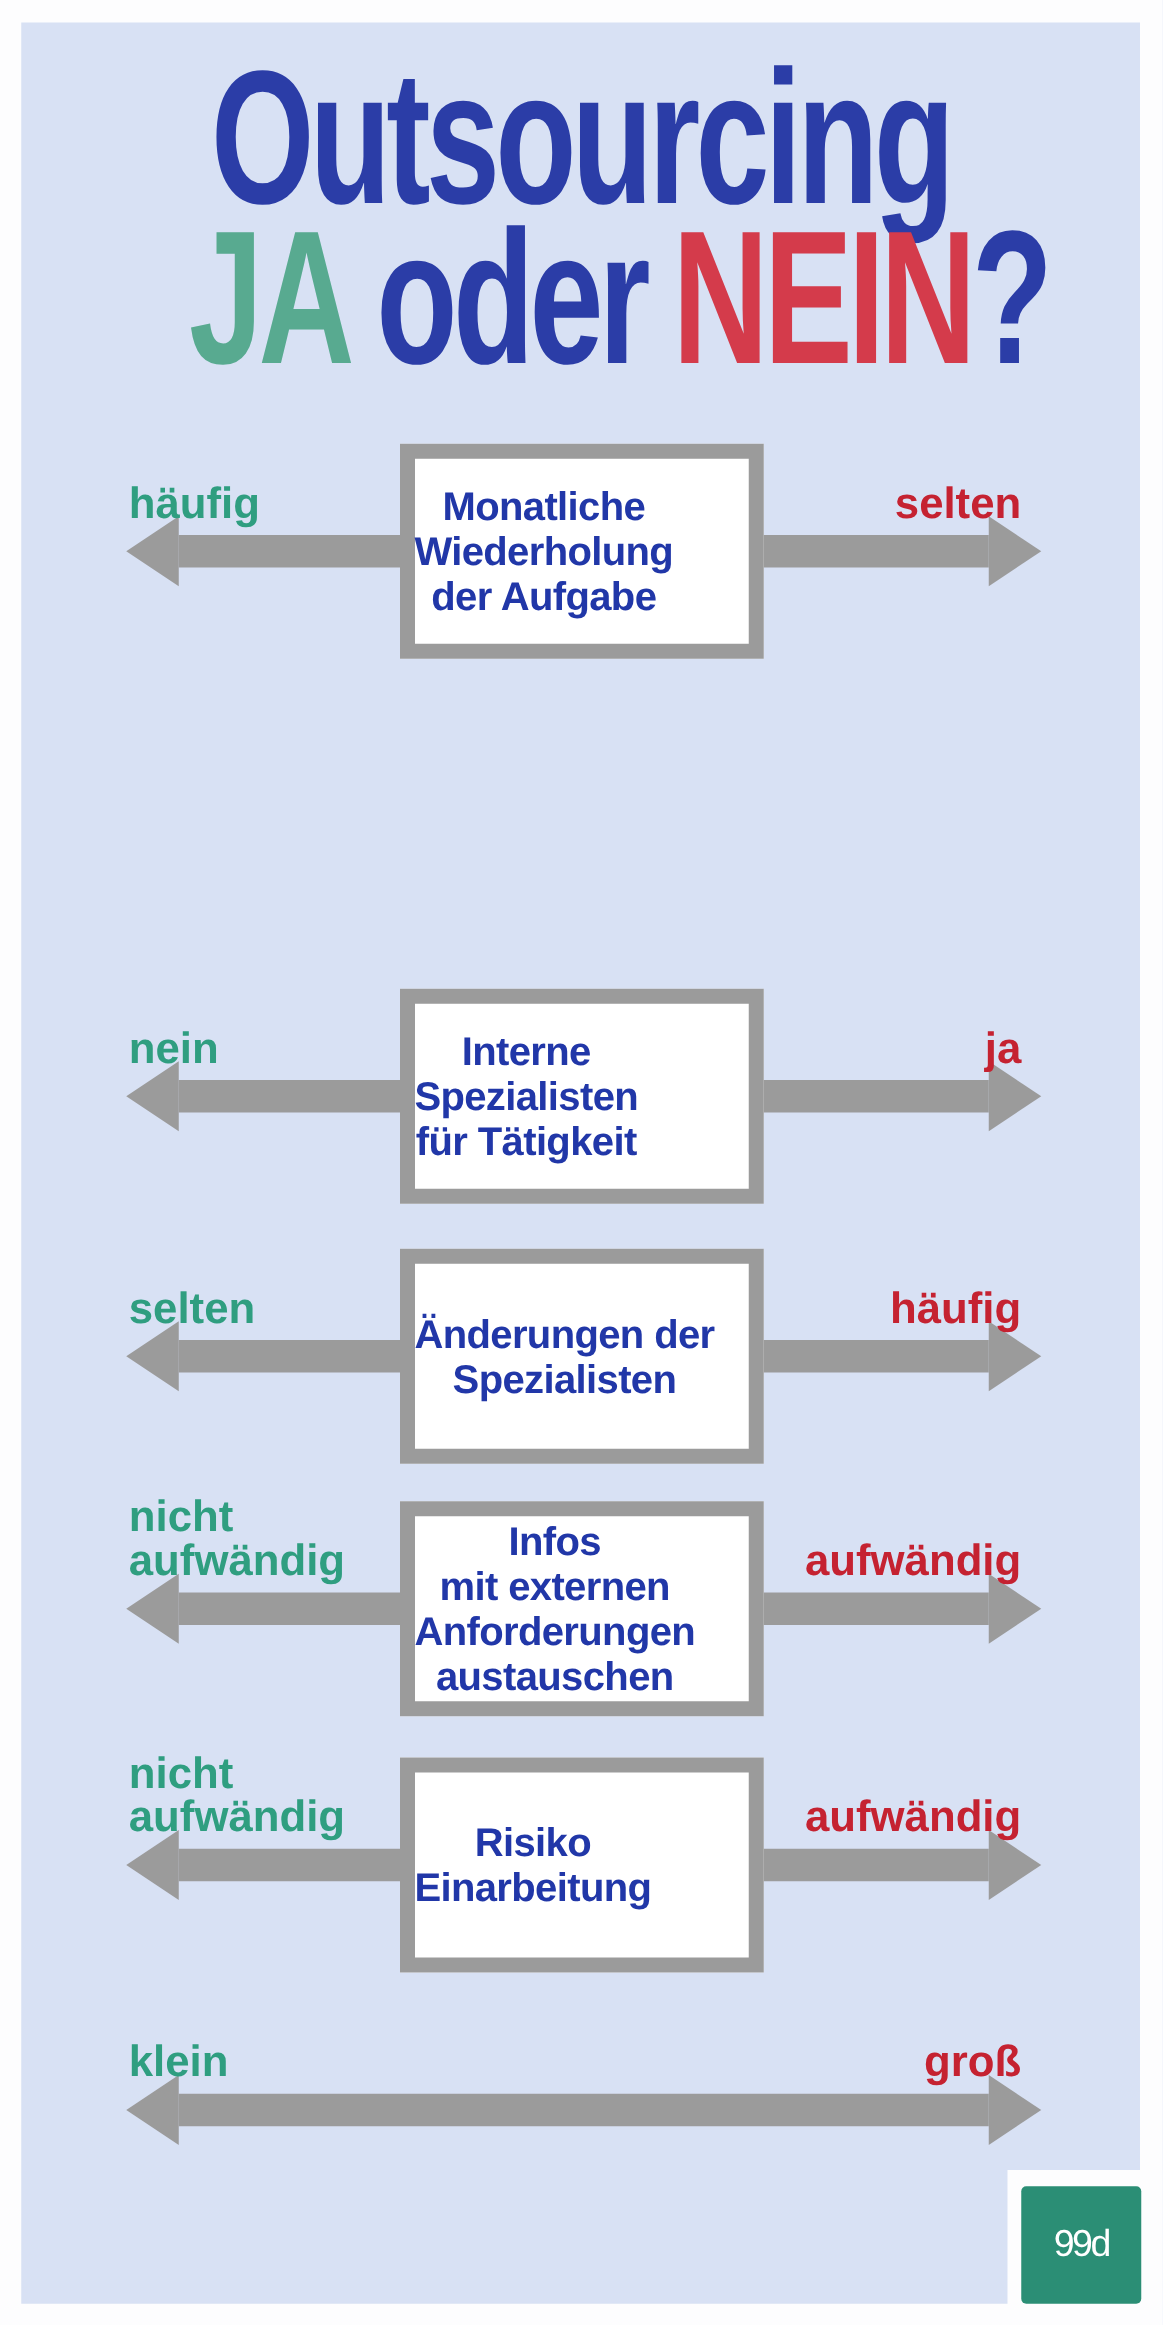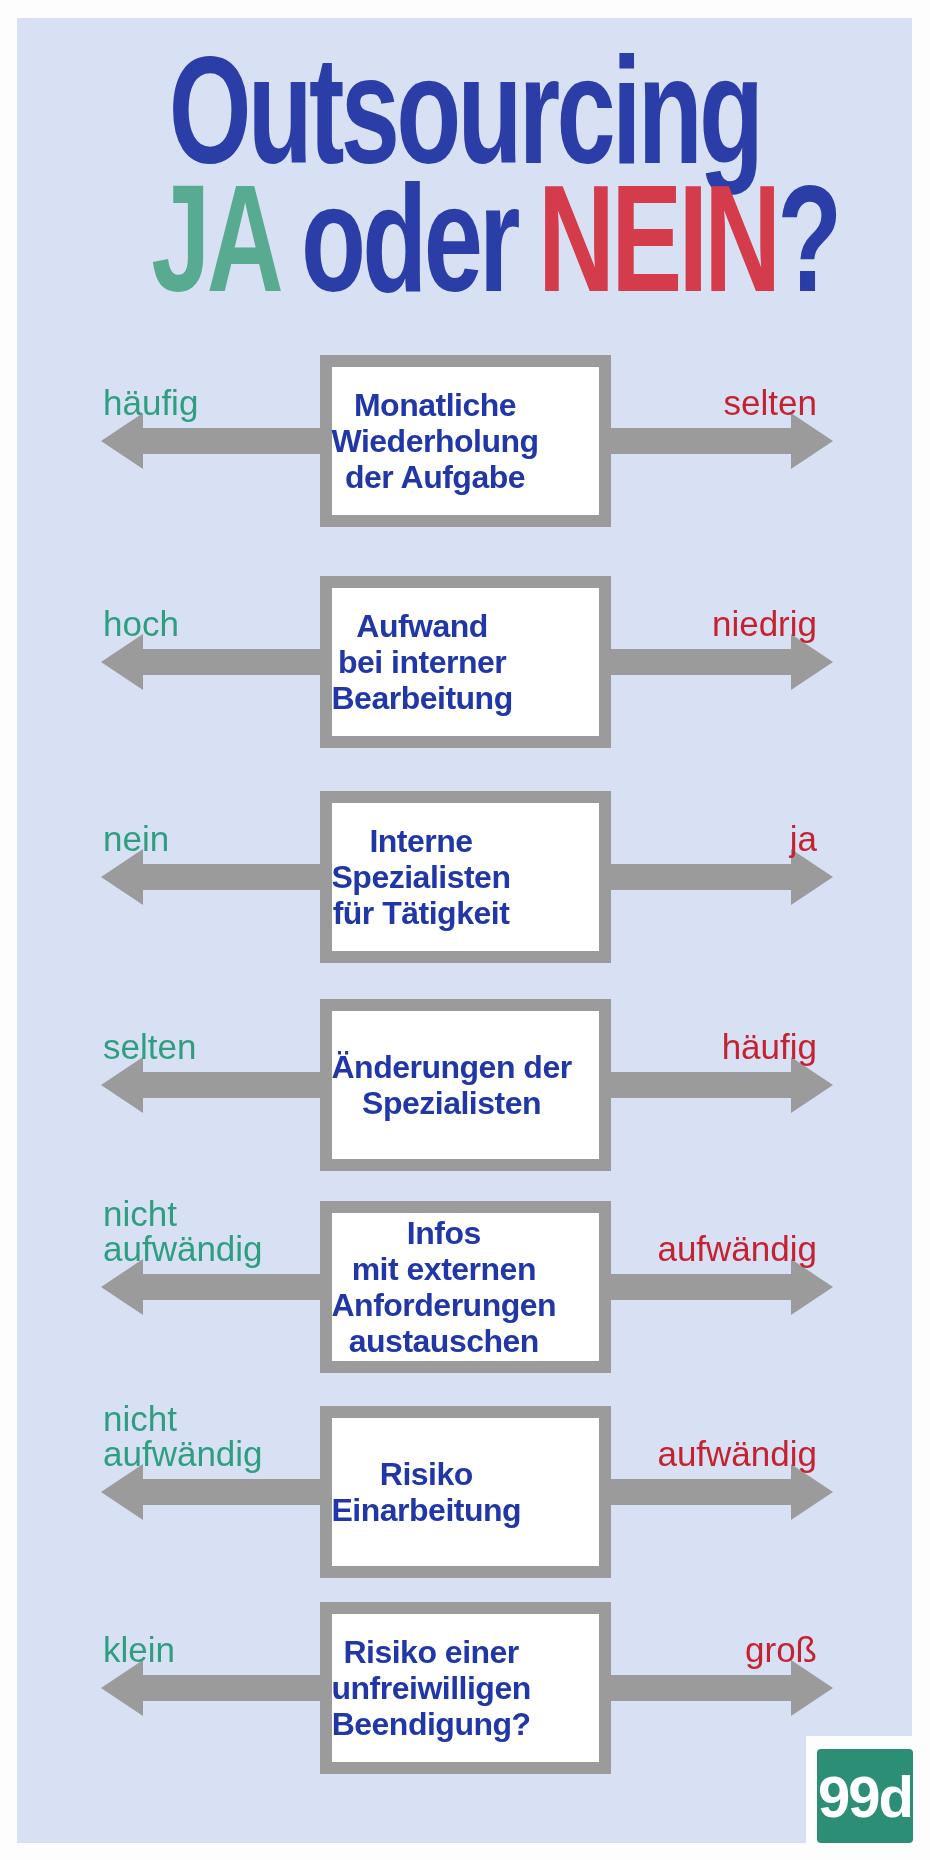--- a/index.html
+++ b/index.html
@@ -50,36 +50,36 @@
     background:var(--box-bg,#ffffff);z-index:2;
     display:flex;align-items:center;justify-content:flex-start;
   }
   .box-text{
     color:var(--box-text-blue,#2137a8);font-weight:bold;
     font-size:32px;line-height:36px;letter-spacing:-0.5px;
     text-align:center;white-space:pre-line;
   }
   .side-label{
     position:absolute;bottom:121px;z-index:3;
-    font-weight:normal;font-size:35px;line-height:35px;white-space:pre-line;
+    font-weight:bold;font-size:35px;line-height:35px;white-space:pre-line;
   }
   .side-label.left{left:86px;color:var(--label-green,#2f9e80);text-align:left;}
   .side-label.right{right:95px;color:var(--label-red,#c52231);text-align:right;}
   
   .logo-backing{
     position:absolute;right:0;bottom:0;width:124px;height:124px;
     background:var(--page-bg,#fdfdfe);z-index:4;
   }
   .logo-badge{
     position:absolute;right:17px;bottom:17px;width:96px;height:94px;
     background:var(--logo-green,#2b8e75);border-radius:4px;
     display:flex;align-items:center;justify-content:center;
   }
   .logo-badge span{
-    color:var(--logo-text,#ffffff);font-weight:bold;font-size:58px;letter-spacing:-2px;
+    color:var(--logo-text,#ffffff);font-weight:normal;font-size:30px;letter-spacing:-2px;
   }
 </style>
 </head>
 <body>
 
 <div class="page">
   <div class="panel">
 
     <h1 class="title">
       <span class="t-line t-blue">Outsourcing</span>
@@ -90,30 +90,20 @@
       <div class="arrow"></div>
       <div class="side-label left">häufig</div>
       <div class="side-label right">selten</div>
       <div class="box">
         <div class="box-text">Monatliche
 Wiederholung
 der Aufgabe</div>
       </div>
     </div>
 
-    <div class="row row-2">
-      <div class="arrow"></div>
-      <div class="side-label left">hoch</div>
-      <div class="side-label right">niedrig</div>
-      <div class="box">
-        <div class="box-text">Aufwand
-bei interner
-Bearbeitung</div>
-      </div>
-    </div>
 
     <div class="row row-3">
       <div class="arrow"></div>
       <div class="side-label left">nein</div>
       <div class="side-label right">ja</div>
       <div class="box">
         <div class="box-text">Interne
 Spezialisten
 für Tätigkeit</div>
       </div>
@@ -150,25 +140,20 @@
       <div class="box">
         <div class="box-text">Risiko
 Einarbeitung</div>
       </div>
     </div>
 
     <div class="row row-7">
       <div class="arrow"></div>
       <div class="side-label left">klein</div>
       <div class="side-label right">groß</div>
-      <div class="box">
-        <div class="box-text">Risiko einer
-unfreiwilligen
-Beendigung?</div>
-      </div>
     </div>
 
   </div>
 
   <div class="logo-backing">
     <div class="logo-badge">
       <span>99d</span>
     </div>
   </div>
 </div>

